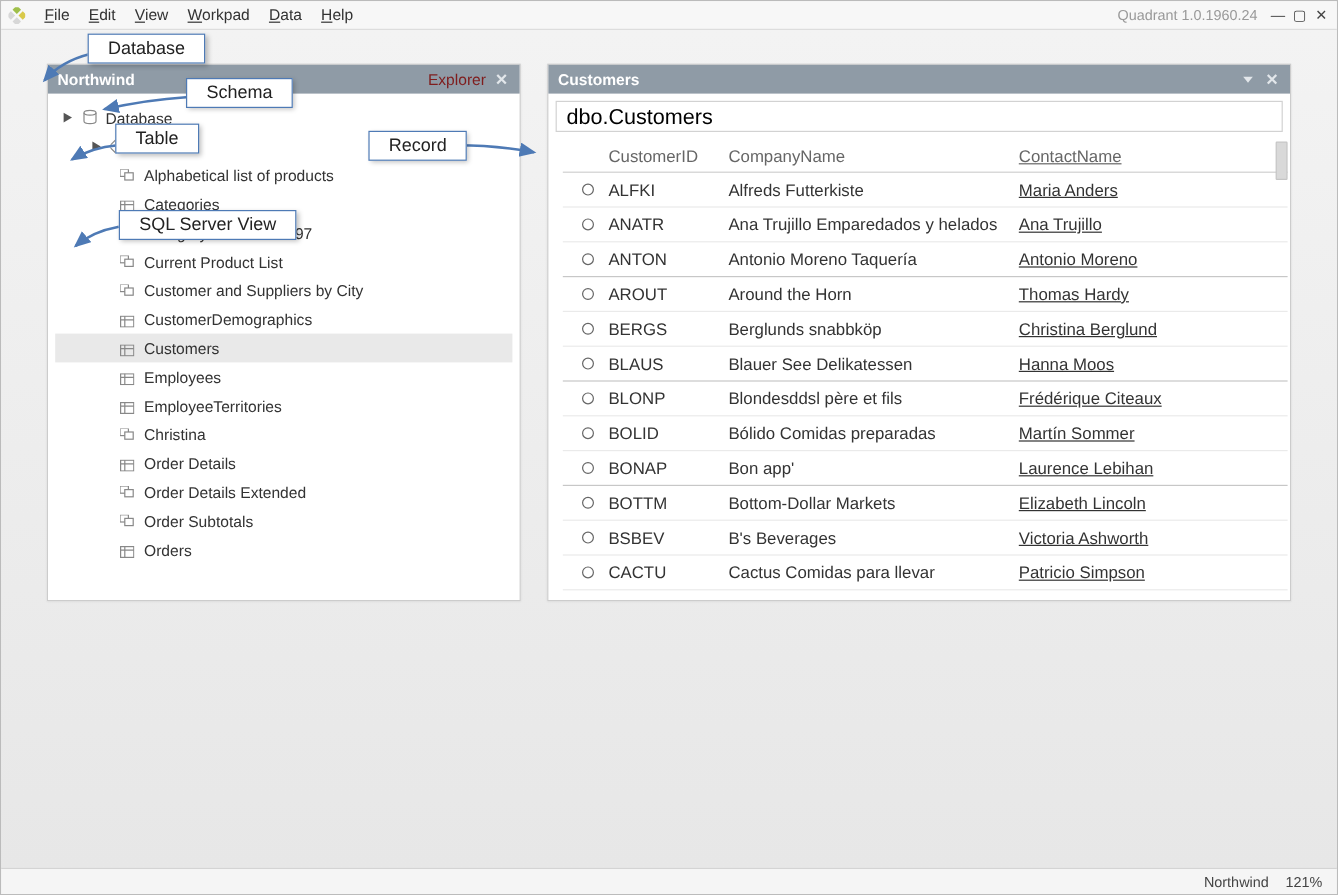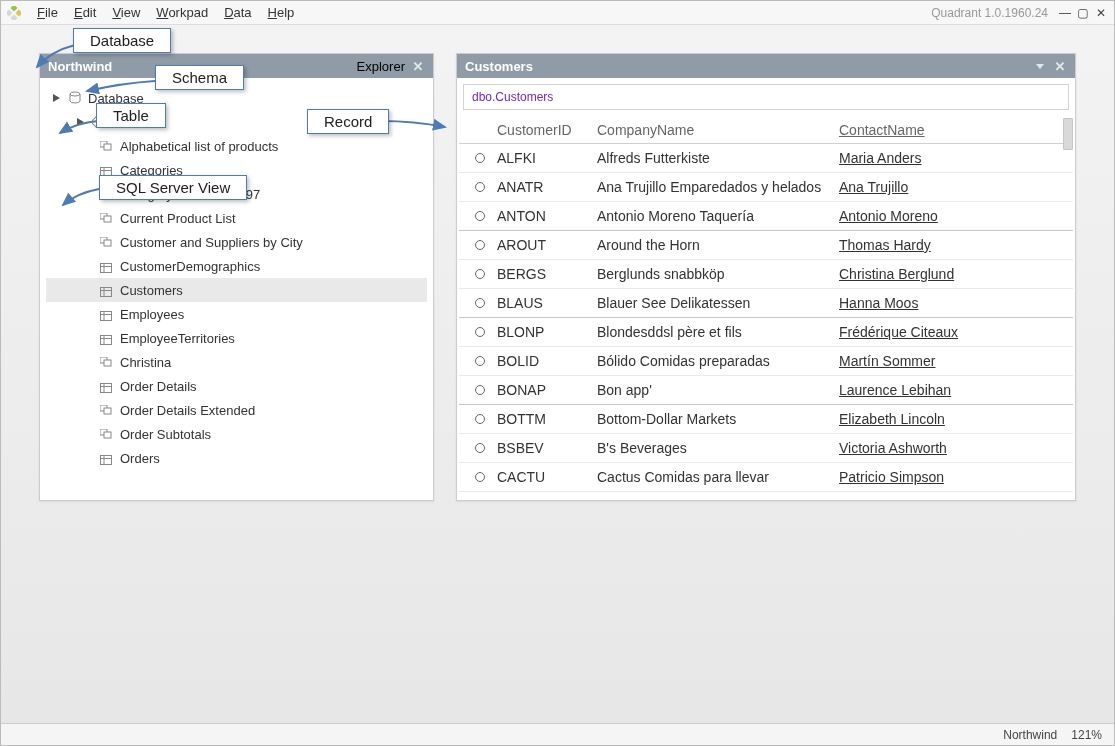--- a/index.html
+++ b/index.html
@@ -71,21 +71,21 @@
     height: 24px;
     background: #8f9ba6;
     color: #fff;
     display: flex;
     align-items: center;
     padding: 0 8px;
     font-size: 13px;
     font-weight: 600;
   }
   .panel-header .ph-title { flex: 1; }
-  .panel-header .ph-right { color: #000000; font-weight: 400; margin-right: 6px; }
+  .panel-header .ph-right { color: #7f1d1d; font-weight: 400; margin-right: 6px; }
   .panel-header .ph-menu, .panel-header .ph-close {
     width: 14px; height:14px; display:flex; align-items:center; justify-content:center;
     color:#e3e7eb;
   }
 
   
   .tree {
     padding: 8px 6px;
     overflow: auto;
     flex:1;
@@ -110,27 +110,27 @@
   .icon-table { width:14px; height:10px; }
 
   
   .path-bar {
     margin: 6px;
     border: 1px solid #d2d2d2;
     height: 26px;
     display: flex;
     align-items: center;
     padding: 0 8px;
-    color: #6d28d9;
-    font-size: 12px;
+    color: #000000;
+    font-size: 18px;
   }
   .grid {
     flex:1;
     overflow:auto;
-    padding: 0 2px 4px 2px;
+    padding: 0 2px 4px 12px;
     position: relative;
   }
   .grid-head {
     display:flex;
     align-items:center;
     height: 28px;
     border-bottom: 1px solid #d0d0d0;
     color:#666;
     font-size: 14px;
   }

